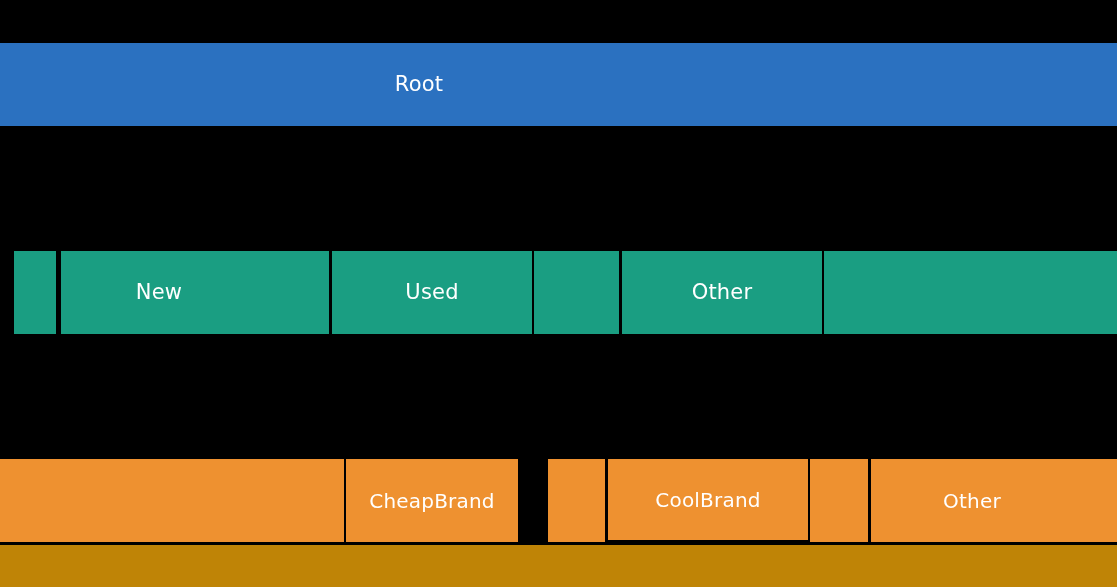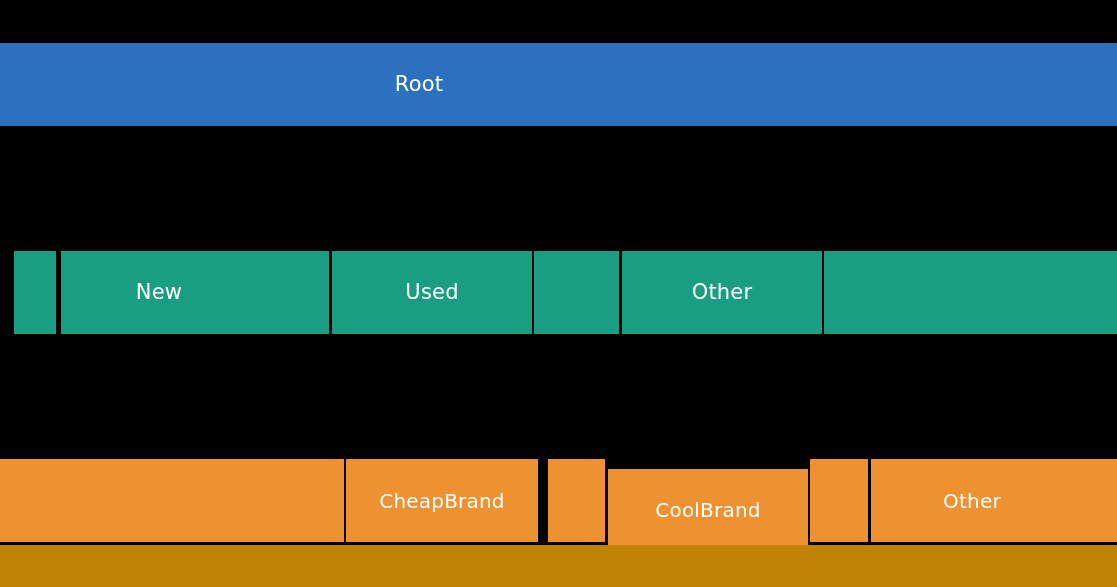--- a/index.html
+++ b/index.html
@@ -67,25 +67,25 @@
         <span class="node-label">Used</span>
       </div>
       <div class="node level-1 no-label" style="left: 520px; width: 85px; top: 0px; height: 83px; background: rgb(26, 158, 130);"></div>
       <div class="node level-1" style="left: 608px; width: 200px; top: 0px; height: 83px; background: rgb(26, 158, 130);">
         <span class="node-label">Other</span>
       </div>
       <div class="node level-1 no-label" style="left: 810px; width: 307px; top: 0px; height: 83px; background: rgb(26, 158, 130);"></div>
     </div>
     <div class="level" style="top: 459px; height: 83px;">
       <div class="node level-2 no-label" style="left: 0px; width: 344px; top: 0px; height: 83px; background: rgb(238, 145, 48);"></div>
-      <div class="node level-2" style="left: 346px; width: 192px; top: 0px; height: 83px; background: rgb(238, 145, 48);">
+      <div class="node level-2" style="left: 346px; width: 172px; top: 0px; height: 83px; background: rgb(238, 145, 48);">
         <span class="node-label">CheapBrand</span>
       </div>
       <div class="node level-2 no-label" style="left: 548px; width: 57px; top: 0px; height: 83px; background: rgb(238, 145, 48);"></div>
-      <div class="node level-2" style="left: 608px; width: 200px; top: 0px; height: 81px; background: rgb(238, 145, 48); margin-top: 10px;">
+      <div class="node level-2" style="left: 608px; width: 200px; top: 0px; height: 81px; background: rgb(238, 145, 48);">
         <span class="node-label">CoolBrand</span>
       </div>
       <div class="node level-2 no-label" style="left: 810px; width: 58px; top: 0px; height: 83px; background: rgb(238, 145, 48);"></div>
       <div class="node level-2" style="left: 871px; width: 202px; top: 0px; height: 83px; background: rgb(238, 145, 48);">
         <span class="node-label">Other</span>
       </div>
       <div class="node level-2 no-label" style="left: 1073px; width: 44px; top: 0px; height: 83px; background: rgb(238, 145, 48);"></div>
     </div>
     <div class="level" style="top: 545px; height: 42px;">
       <div class="node level-2 no-label" style="left: 0px; width: 1117px; top: 0px; height: 42px; background: rgb(191, 132, 6);"></div>

